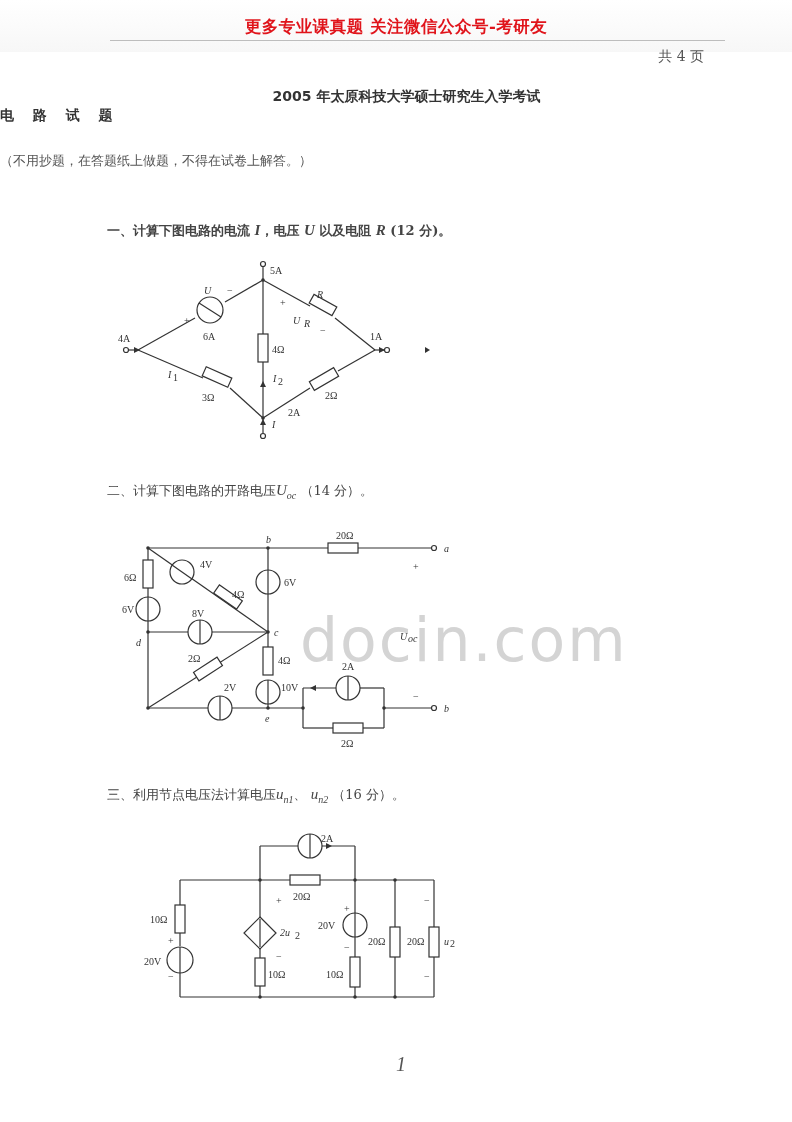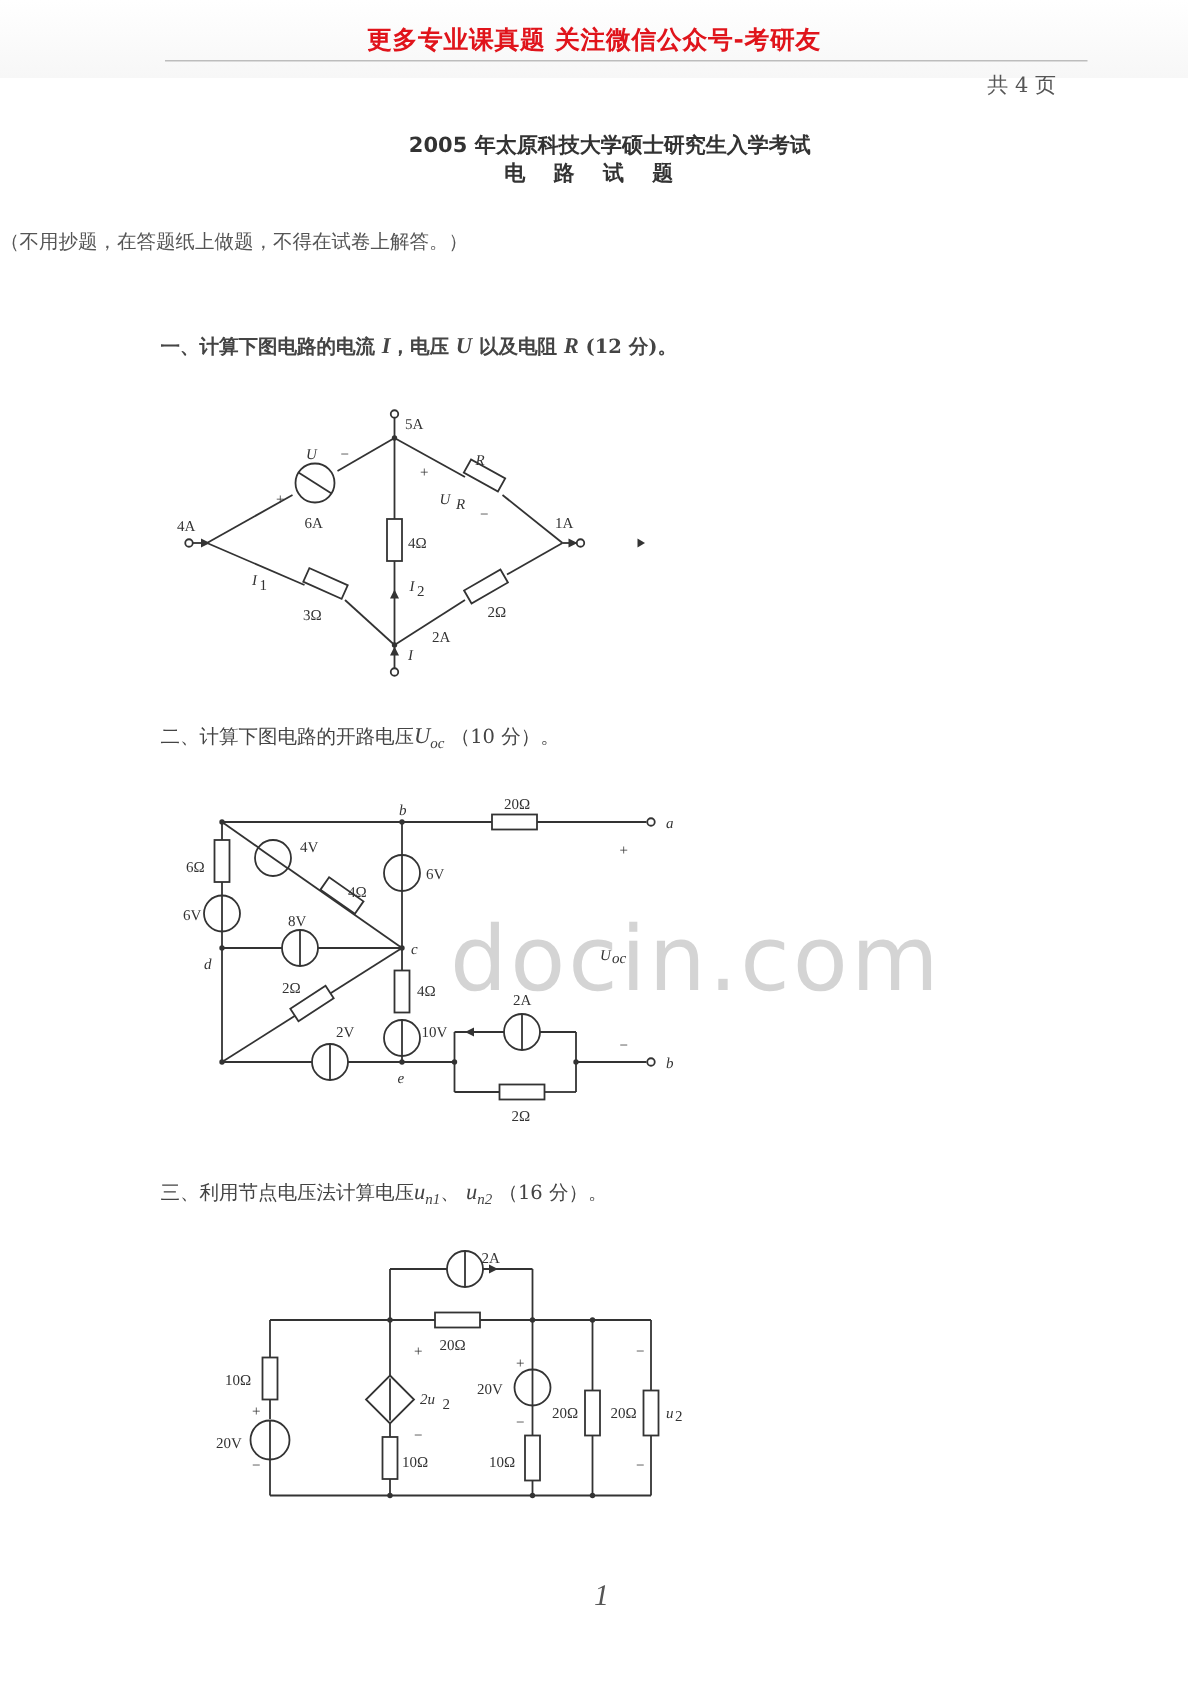--- a/index.html
+++ b/index.html
@@ -8,21 +8,21 @@
   .banner { position: absolute; left: 0; top: 0; width: 792px; height: 52px;
             background: linear-gradient(#ffffff, #f7f7f7); }
   .banner-text { position: absolute; left: 0; right: 0; top: 16px; text-align: center;
                  font-family: "DejaVu Sans", sans-serif; font-weight: bold; font-size: 16.5px;
                  color: #e0141b; letter-spacing: 0.5px; }
   .pagecount { position: absolute; right: 88px; top: 16px; font-size: 14px; color: #555;
                font-family: "DejaVu Serif", serif; margin-top: 32px; }
   .hr { position: absolute; left: 110px; top: 40px; width: 615px; height: 1px; background: #bdbdbd; }
   .title1 { position: absolute; left: 0; right: 0; top: 88px; text-align: center;
             font-family: "DejaVu Sans", sans-serif; font-weight: bold; font-size: 14px; color: #333; padding-left: 21px; }
-  .title2 { position: absolute; left: 0; right: 0; top: 107px; text-align: center;
+  .title2 { position: absolute; left: 0; right: 0; top: 107px; text-align: left;
             font-family: "DejaVu Sans", sans-serif; font-weight: bold; font-size: 14px;
             letter-spacing: 7px; color: #333; }
   .note { position: absolute; left: 0; right: 0; top: 152px; 
           font-size: 13px; color: #555; }
   .q { position: absolute; left: 107px; font-size: 13px; color: #444; }
   .q i { font-family: "Liberation Serif", serif; font-size: 15px; }
   .q sub { font-family: "Liberation Serif", serif; font-style: italic; font-size: 10px; }
   .fig { position: absolute; }
   .fig svg { overflow: visible; }
   .fig text { font-family: "Liberation Serif", serif; font-size: 10px; fill: #333; }
@@ -46,21 +46,21 @@
 
 <div class="q" style="top:222px;font-weight:bold;">
   <span>一、</span><span>计算下图电路的电流</span>
   <i>I</i><span>，电压</span>
   <i>U</i>
   <span>以及电阻</span>
   <i>R</i>
   <span>(12 分)。</span>
 </div>
 
-<div class="fig" style="left:130px; top:270px;">
+<div class="fig" style="left:130px; top:258px;">
   <svg width="300" height="185" viewBox="0 0 300 185">
     <g stroke="#333" stroke-width="1.2" fill="none">
 
       <line x1="133" y1="5" x2="133" y2="22"></line>
       <circle cx="133" cy="6" r="2.5" fill="#fff"></circle>
 
       <line x1="8" y1="92" x2="65" y2="60"></line>
       <line x1="95" y1="44" x2="133" y2="22"></line>
       <circle cx="80" cy="52" r="13" fill="#fff"></circle>
       <line x1="69" y1="45" x2="91" y2="59"></line>
@@ -117,21 +117,21 @@
     <text x="43" y="123" font-size="7">1</text>
     <text x="72" y="143">3Ω</text>
     <text x="195" y="141">2Ω</text>
     <text x="158" y="158">2A</text>
     <text x="142" y="170" font-style="italic">I</text>
   </svg>
 </div>
 
 <div class="q" style="top:482px;">
   <span>二、</span><span>计算下图电路的开路电压</span><i>U</i><sub>oc</sub>
-  <span>（10 分）。</span>
+  <span>（14 分）。</span>
 </div>
 
 <div class="fig" style="left:148px; top:540px;">
   <svg width="300" height="210" viewBox="0 0 300 210">
     <g stroke="#333" stroke-width="1.2" fill="none">
 
       <line x1="0" y1="8" x2="120" y2="8"></line>
       <line x1="120" y1="8" x2="180" y2="8"></line>
       <rect x="180" y="3" width="30" height="10" fill="#fff"></rect>
       <line x1="210" y1="8" x2="283" y2="8"></line>

